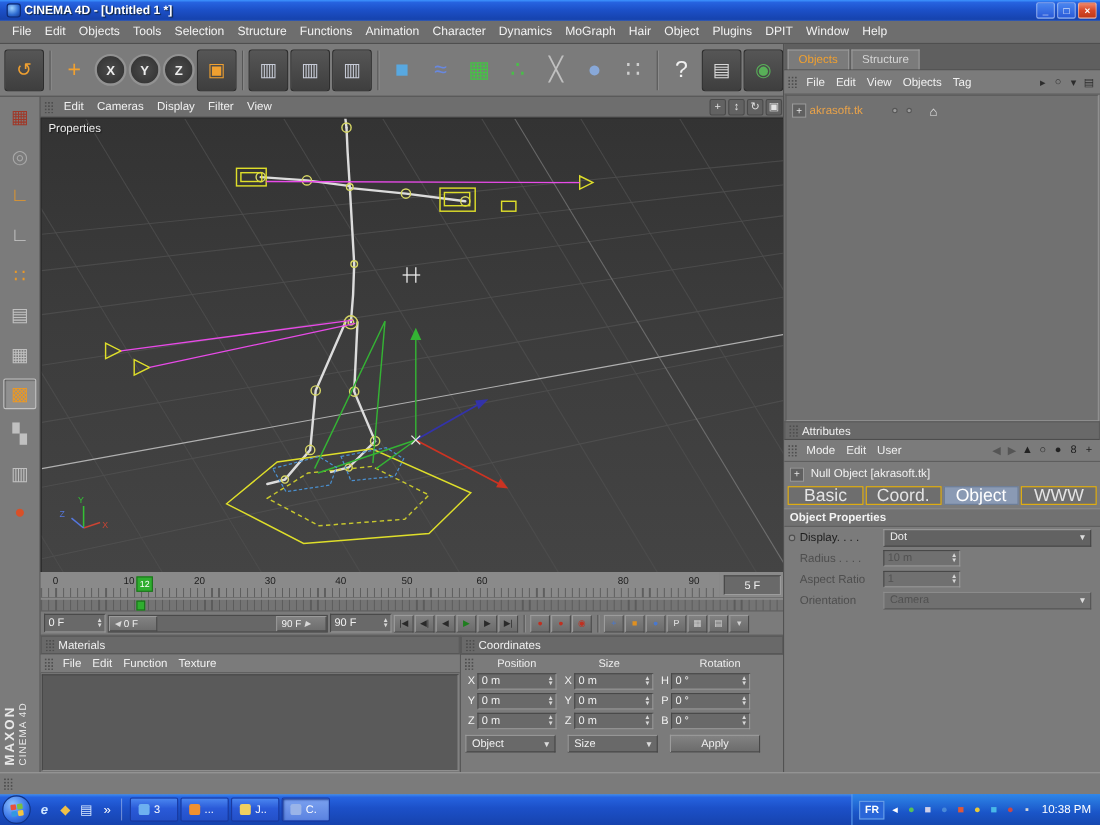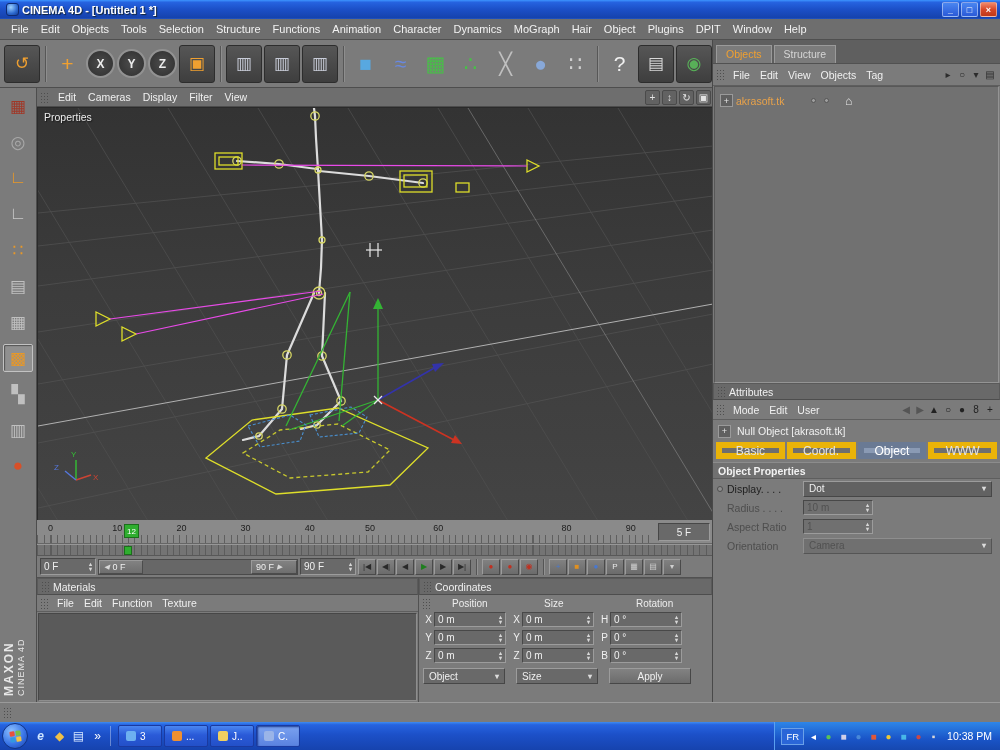--- a/index.html
+++ b/index.html
@@ -93,21 +93,21 @@
   .nullico{width:13px;height:13px;background:#606060;border:1px solid #9a9a9a;color:#e8e8e8;font-size:9px;display:flex;align-items:center;justify-content:center;margin-right:3px}
   .oname{color:#e8a24a;font-size:10.5px}
   .odots{position:absolute;left:96px;display:flex;gap:8px}
   .dot{width:5px;height:5px;border-radius:50%;background:#9e9e9e;border:1px solid #565656}
   .home{position:absolute;left:130px;color:#e2e2e2;font-size:12px}
   #attrhead{position:absolute;top:343px;left:0;right:0}
   #attrmenu{position:absolute;top:360px;left:0;right:0;height:20px}
   #attrbody{position:absolute;top:380px;left:0;right:0;bottom:0;background:#7b7b7b}
   .nullrow{display:flex;align-items:center;height:22px;padding:2px 5px;color:#f0f0f0;font-size:10.5px;gap:3px}
   #atabs{display:flex;height:17px;padding:0 3px;gap:2px}
-  .atab{flex:1;display:flex;align-items:center;justify-content:center;font-size:12px;background:#6e6e6e;border:6px solid #eab308;color:#e4e4e4}
+  .atab{flex:1;display:flex;align-items:center;justify-content:center;font-size:16px;background:#6e6e6e;border:1px solid #eab308;color:#e4e4e4}
   .atab.active{background:#8a9ab4;border-color:#6a7a94;color:#fff}
   .sect{height:17px;display:flex;align-items:center;font-size:10.5px;font-weight:bold;color:#f2f2f2;padding-left:5px;background:#717171;border-top:1px solid #8c8c8c;border-bottom:1px solid #5e5e5e;margin-top:3px}
   .prow{display:flex;align-items:center;height:19px;padding:0 8px 0 4px}
   .adot{width:6px;height:6px;border:1px solid #4e4e4e;border-radius:50%;background:#8e8e8e;margin-right:4px;flex:0 0 6px}
   .adot.hide{visibility:hidden}
   .plabel{width:76px;font-size:10.5px;color:#1e1e1e;white-space:nowrap}
   .prow.dis .plabel{color:#4e4e4e}
   .pdd{flex:1;width:auto;background:#626262}
   .prow.dis .pdd{background:#707070;color:#515151;border-color:#8e8e8e #555 #555 #8e8e8e}
   .pfld{width:70px;margin-right:0}
@@ -125,21 +125,21 @@
   #ql{display:flex;align-items:center;gap:2px;padding-right:4px;border-right:1px solid rgba(255,255,255,.35)}
   #ql .ti{width:17px;height:20px;color:#fff;font-size:12px}
   #ql .ti.ie{font-weight:bold;font-style:italic;color:#cfe6ff}
   #taskbtns{display:flex;margin-left:6px}
   .taskbtn{height:22px;margin:0 1px;padding:0 7px;display:inline-flex;align-items:center;gap:4px;min-width:44px;
     background:linear-gradient(#4a86f0,#2a5ad8 45%,#2350c8);border:1px solid #1a3aa0;border-radius:2px;color:#fff;font-size:10px}
   .taskbtn.active{background:linear-gradient(#7ba2f0,#5a82e0);box-shadow:inset 1px 1px 2px #1a3a90}
   .tbico{width:10px;height:10px;border-radius:2px;flex:0 0 10px}
   #tray{margin-left:auto;height:100%;display:flex;align-items:center;gap:3px;padding:0 8px 0 6px;
     background:linear-gradient(180deg,#2e86e8,#1a55c8 60%,#1648b0);border-left:1px solid #5aa0f0}
-  #lang{background:#2a66d8;color:#fff;font-size:9.5px;font-weight:normal;padding:2px 4px;border:1px solid #6aa0e8}
+  #lang{background:#2a66d8;color:#fff;font-size:9.5px;font-weight:bold;padding:2px 4px;border:1px solid #6aa0e8}
   #trayicons{display:flex;gap:2px}
   #trayicons .ti{width:13px;height:13px;font-size:10px}
   #clock{color:#fff;font-size:10.5px;margin-left:4px}
 </style>
 </head>
 <body>
 
 <div id="app">
 
   <div id="titlebar">

